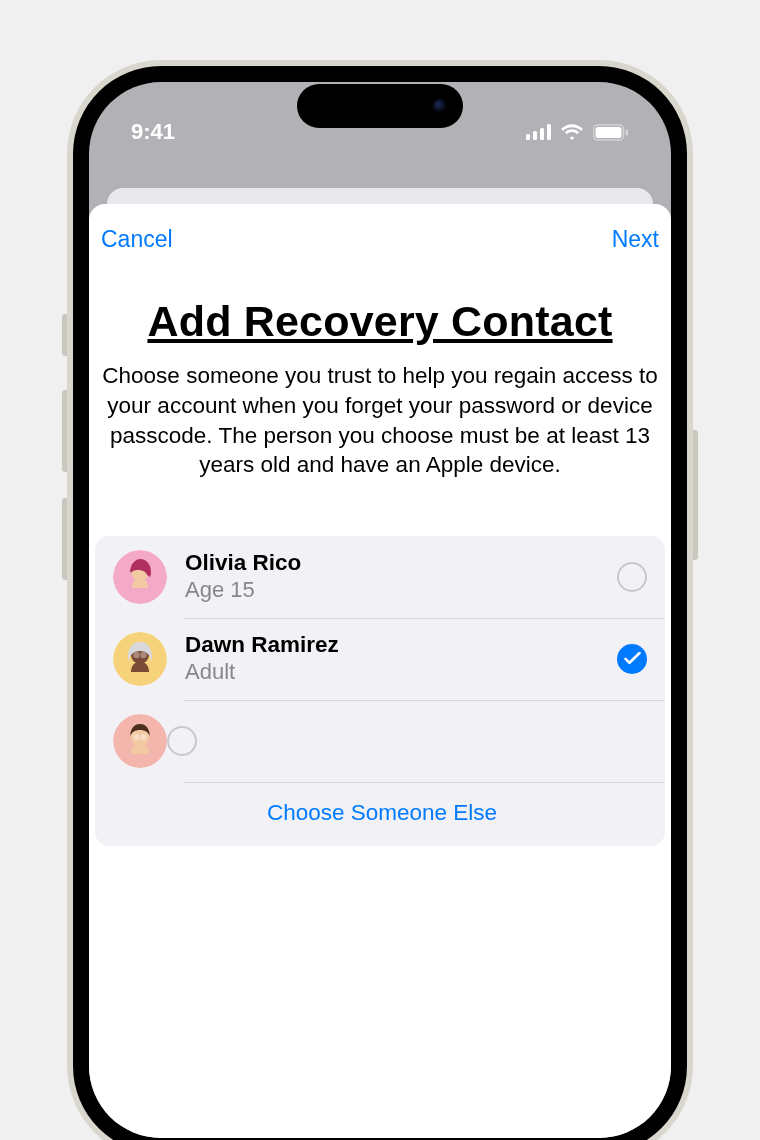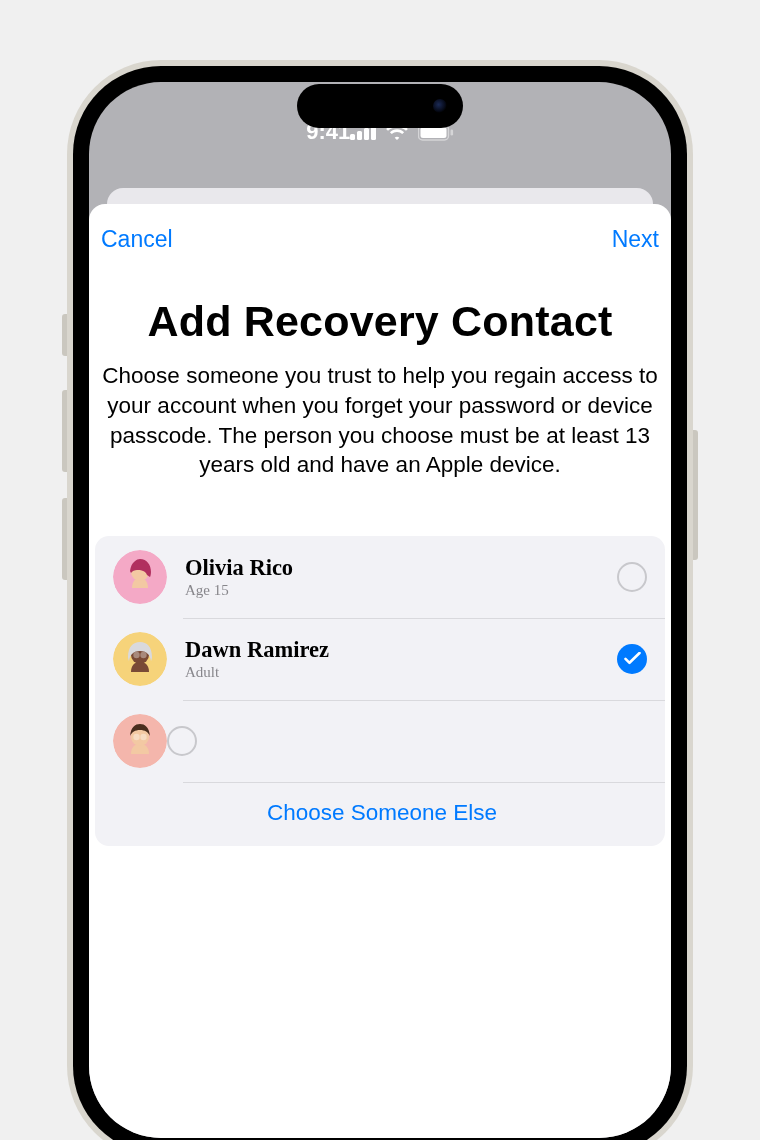--- a/index.html
+++ b/index.html
@@ -53,21 +53,21 @@
   }
   
   .side-btn{ position:absolute; background:#cac7bf; }
   .sb-l1{ left:-5px; top:254px; width:5px; height:42px; border-radius:3px 0 0 3px;}
   .sb-l2{ left:-5px; top:330px; width:5px; height:82px; border-radius:3px 0 0 3px;}
   .sb-l3{ left:-5px; top:438px; width:5px; height:82px; border-radius:3px 0 0 3px;}
   .sb-r { right:-5px; top:370px; width:5px; height:130px; border-radius:0 3px 3px 0;}
   
   .statusbar{
     position:absolute; top:0; left:0; right:0; height:78px;
-    display:flex; justify-content:center; align-items:center;
+    display:flex; justify-content:space-between; align-items:center;
     padding:22px 42px 0;
     color:#fff; font-weight:600; font-size:22px;
     z-index:40;
   }
   .statusbar .right{ display:flex; align-items:center; gap:9px; }
   .cell{ display:flex; align-items:flex-end; gap:2.5px; height:16px;}
   .cell span{ width:4.5px; background:#fff; border-radius:1.5px;}
   .cell span:nth-child(1){height:6px}.cell span:nth-child(2){height:9px}
   .cell span:nth-child(3){height:12.5px}.cell span:nth-child(4){height:16px}
   .wifi svg,.batt svg{display:block}
@@ -82,55 +82,54 @@
     position:absolute; left:0; right:0; top:122px; bottom:0;
     background:#fff;
     border-radius:16px 16px 0 0;
     z-index:10;
     padding:20px 6px 0;
   }
   .navrow{ display:flex; justify-content:space-between; font-size:23px; color:#007aff; padding:2px 6px 0;}
   .navrow span{cursor:pointer}
   h1.title{
     text-align:center; font-size:43px; font-weight:700; letter-spacing:.2px;
-    line-height:1.12; margin-top:44px; color:#000;
+    line-height:1.12; margin-top:44px; color:#000;text-decoration:underline;
   }
   p.desc{
     text-align:center; font-size:22.5px; line-height:1.32; color:#000;
     margin:16px 4px 4px;
   }
   
   .card{
     margin-top:56px;
     background:#f2f2f6;
     border-radius:14px;
     overflow:hidden;
   }
   .row{
     display:flex; align-items:center;
     padding:14px 18px 14px 18px;
     position:relative;
     cursor:pointer;
-    font-family:Liberation Serif, serif;
   }
   .row + .row::before,
   .choose-row::before{
     content:""; position:absolute; top:0; left:88px; right:0;
     height:1px; background:#d9d9dd;
   }
   .avatar{
     width:54px; height:54px; border-radius:50%;
     flex:0 0 54px;
     display:flex; align-items:center; justify-content:center;
     overflow:hidden;
   }
   .av svg{display:block}
   .info{ margin-left:18px; flex:1;}
   .info .name{ font-size:22.5px; font-weight:600; color:#000; line-height:1.15;}
-  .info .sub { font-size:15px; color:#87868b; margin-top:1px;}
+  .info .sub { font-size:22px; color:#87868b; margin-top:1px;}
   .check{
     width:30px; height:30px; border-radius:50%;
     border:2px solid #c8c8cc; flex:0 0 30px;
     display:flex; align-items:center; justify-content:center;
   }
   .check.sel{ border:none; background:#007aff;}
   .check.sel svg{display:block}
   .choose-row{
     position:relative;
     padding:18px 18px 20px 22px;

